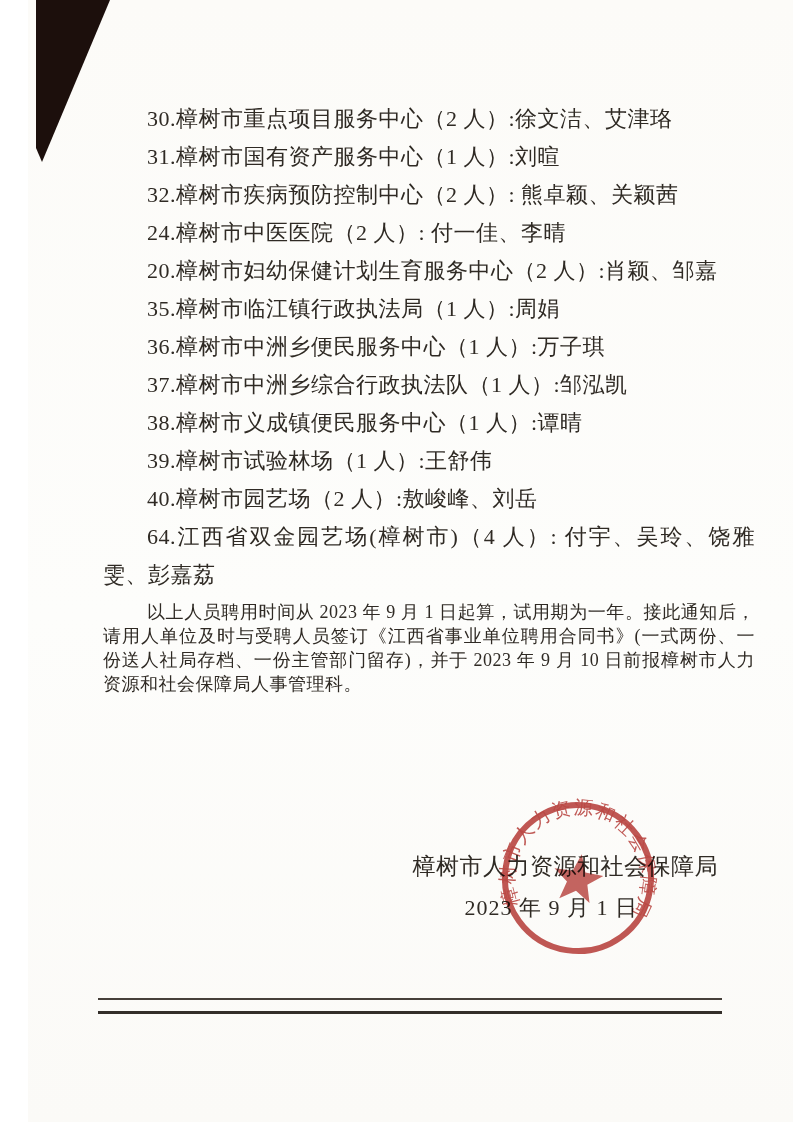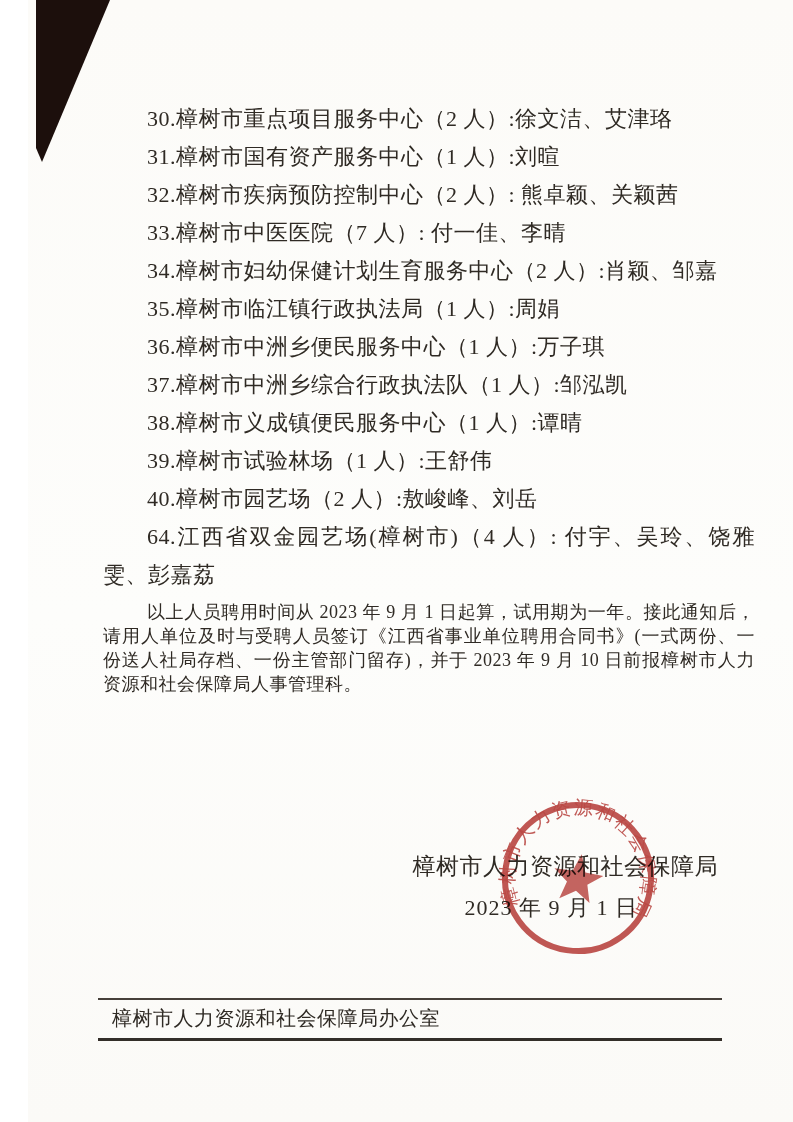--- a/index.html
+++ b/index.html
@@ -93,22 +93,22 @@
 
 <div class="page">
 
   <div class="corner-artifact"></div>
 
   <div class="doc-body">
     <div class="numbered-list">
         <div class="list-item">30.樟树市重点项目服务中心（2 人）:徐文洁、艾津珞</div>
         <div class="list-item">31.樟树市国有资产服务中心（1 人）:刘暄</div>
         <div class="list-item">32.樟树市疾病预防控制中心（2 人）: 熊卓颖、关颖茜</div>
-        <div class="list-item">33.樟树市中医医院（7 人）: 付一佳、李晴</div>
-        <div class="list-item">34.樟树市妇幼保健计划生育服务中心（2 人）:肖颖、邹嘉</div>
+        <div class="list-item">24.樟树市中医医院（2 人）: 付一佳、李晴</div>
+        <div class="list-item">20.樟树市妇幼保健计划生育服务中心（2 人）:肖颖、邹嘉</div>
         <div class="list-item">35.樟树市临江镇行政执法局（1 人）:周娟</div>
         <div class="list-item">36.樟树市中洲乡便民服务中心（1 人）:万子琪</div>
         <div class="list-item">37.樟树市中洲乡综合行政执法队（1 人）:邹泓凯</div>
         <div class="list-item">38.樟树市义成镇便民服务中心（1 人）:谭晴</div>
         <div class="list-item">39.樟树市试验林场（1 人）:王舒伟</div>
         <div class="list-item">40.樟树市园艺场（2 人）:敖峻峰、刘岳</div>
         <div class="list-item">64.江西省双金园艺场(樟树市)（4 人）: 付宇、吴玲、饶雅雯、彭嘉荔</div>
       </div>
 
     <div class="closing-paragraph">以上人员聘用时间从 2023 年 9 月 1 日起算，试用期为一年。接此通知后，请用人单位及时与受聘人员签订《江西省事业单位聘用合同书》(一式两份、一份送人社局存档、一份主管部门留存)，并于 2023 年 9 月 10 日前报樟树市人力资源和社会保障局人事管理科。</div>
@@ -122,16 +122,15 @@
   <svg class="seal" viewBox="0 0 160 160" xmlns="http://www.w3.org/2000/svg" aria-hidden="true">
     <circle cx="80" cy="80" r="73" fill="none" stroke="#b3302c" stroke-width="6" opacity="0.92"></circle>
     <path id="sealArc" d="M 27.6,116.7 A 64,64 0 1 1 132.4,116.7" fill="none"></path>
     <text font-size="19" fill="#b3302c" letter-spacing="1.5" font-family="Liberation Serif, DejaVu Serif, serif" opacity="0.9">
       <textPath href="#sealArc" startOffset="2">樟树市人力资源和社会保障局</textPath>
     </text>
     <polygon points="80,56 86.4,73.3 104.7,74 90.3,85.3 95.3,103 80,92.8 64.7,103 69.7,85.3 55.3,74 73.6,73.3" fill="#b3302c" opacity="0.85"></polygon>
   </svg>
 
   <div class="footer">
-    <span class="footer-left">樟树市人力资源和社会保障局办公室</span>
   </div>
 
 </div>
 
 </body></html>

